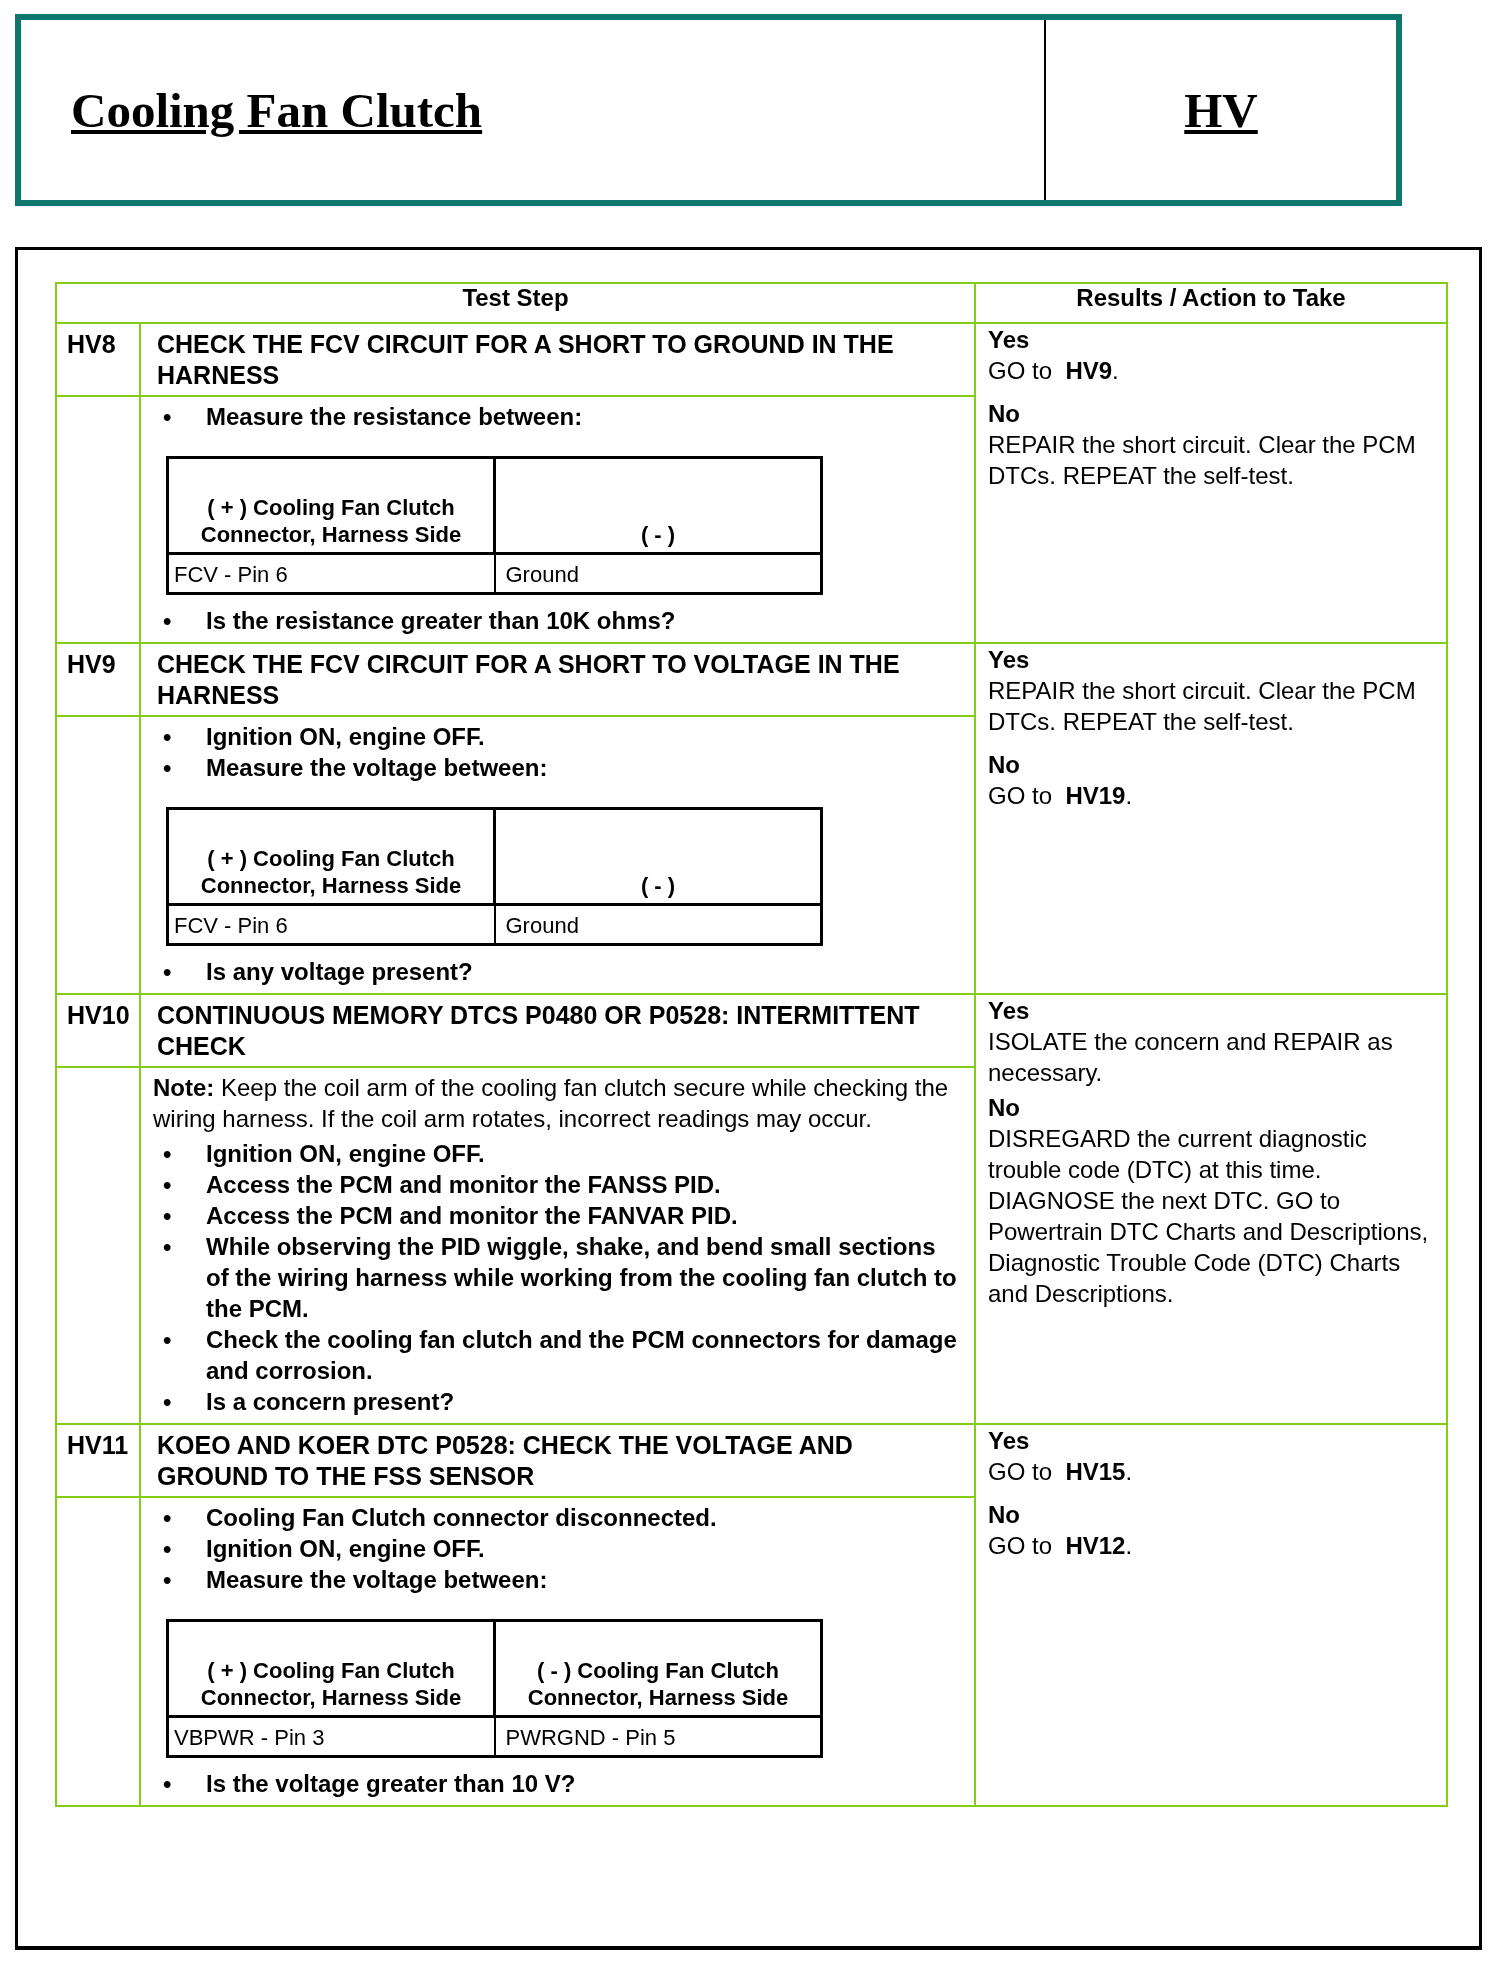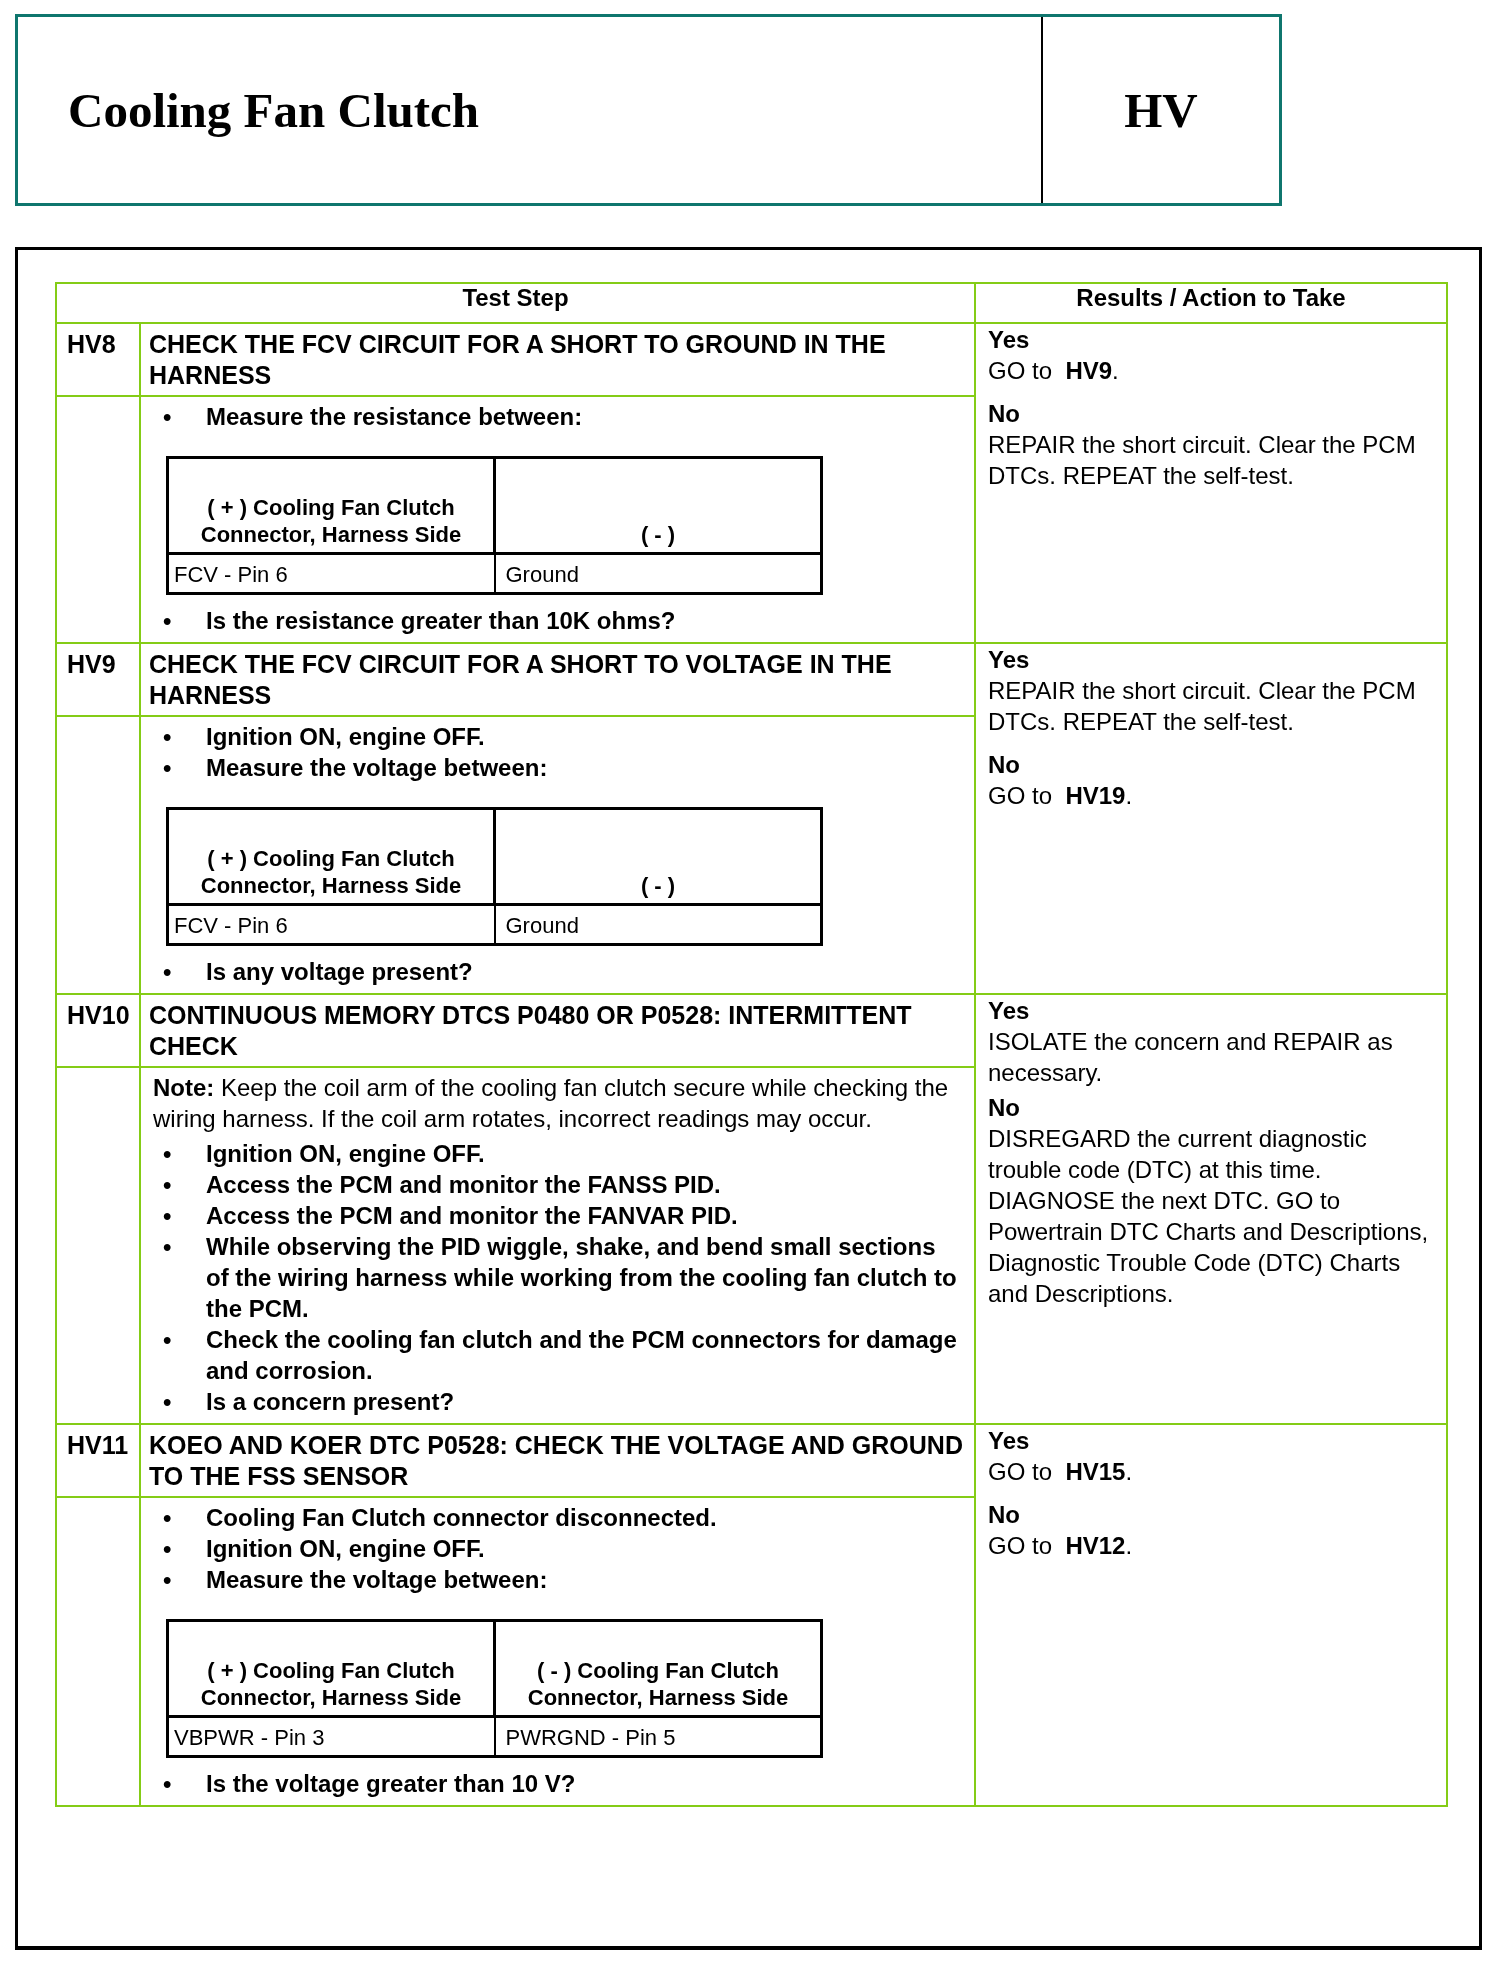--- a/index.html
+++ b/index.html
@@ -1,21 +1,21 @@
 <!DOCTYPE html>
 <html><head>
 <meta charset="utf-8">
 <style>
   * { box-sizing: border-box; margin: 0; padding: 0; }
   html, body { width: 1504px; height: 1964px; background: #ffffff; }
   body { position: relative; font-family: "Liberation Sans", sans-serif; color: #000; }
 
   .header-box {
-    position: absolute; left: 15px; top: 14px; width: 1267px; height: 192px;
-    border: 3px solid #0f766e; display: flex;
+    position: absolute; left: 15px; top: 14px; width: 1387px; height: 192px;
+    border: 6px solid #0f766e; display: flex; text-decoration: underline;
   }
   .header-title {
     flex: 0 0 1025px; border-right: 2px solid #000;
     display: flex; align-items: center; padding-left: 50px;
     font-family: "Liberation Serif", serif; font-weight: bold; font-size: 49px;
   }
   .header-code {
     flex: 1; display: flex; align-items: center; justify-content: center;
     font-family: "Liberation Serif", serif; font-weight: bold; font-size: 49px;
   }
@@ -31,21 +31,21 @@
   }
   table.main td, table.main th { border: 2px solid #84cc16; vertical-align: top; }
   col.c-id { width: 84px; }
   col.c-step { width: 835px; }
   col.c-res { width: 472px; }
 
   th.hdr { font-weight: bold; font-size: 24px; height: 40px; text-align: center; vertical-align: middle; }
 
   td.step-id { font-weight: bold; font-size: 25px; padding: 6px 0 0 10px; border-bottom: none; }
   td.step-id.body { border-top: none; }
-  td.step-title { font-weight: bold; font-size: 25px; line-height: 31px; padding: 5px 10px 4px 8px; }
+  td.step-title { font-weight: bold; font-size: 25px; line-height: 31px; padding: 5px 10px 4px 16px; }
 
   td.step-body { padding: 4px 10px 6px 12px; font-size: 24px; line-height: 31px; }
   td.result { border-left: 2px solid #000; padding: 0 4px 4px 12px; vertical-align: bottom; font-size: 24px; line-height: 31px; }
 
   ul.bullets { list-style: none; padding-left: 10px; }
   ul.bullets li { position: relative; padding-left: 43px; font-weight: bold; }
   ul.bullets li::before { content: "\2022"; position: absolute; left: 0; top: 0; font-size: 24px; }
   li.q { font-weight: bold; }
 
   .note b { font-weight: bold; }

